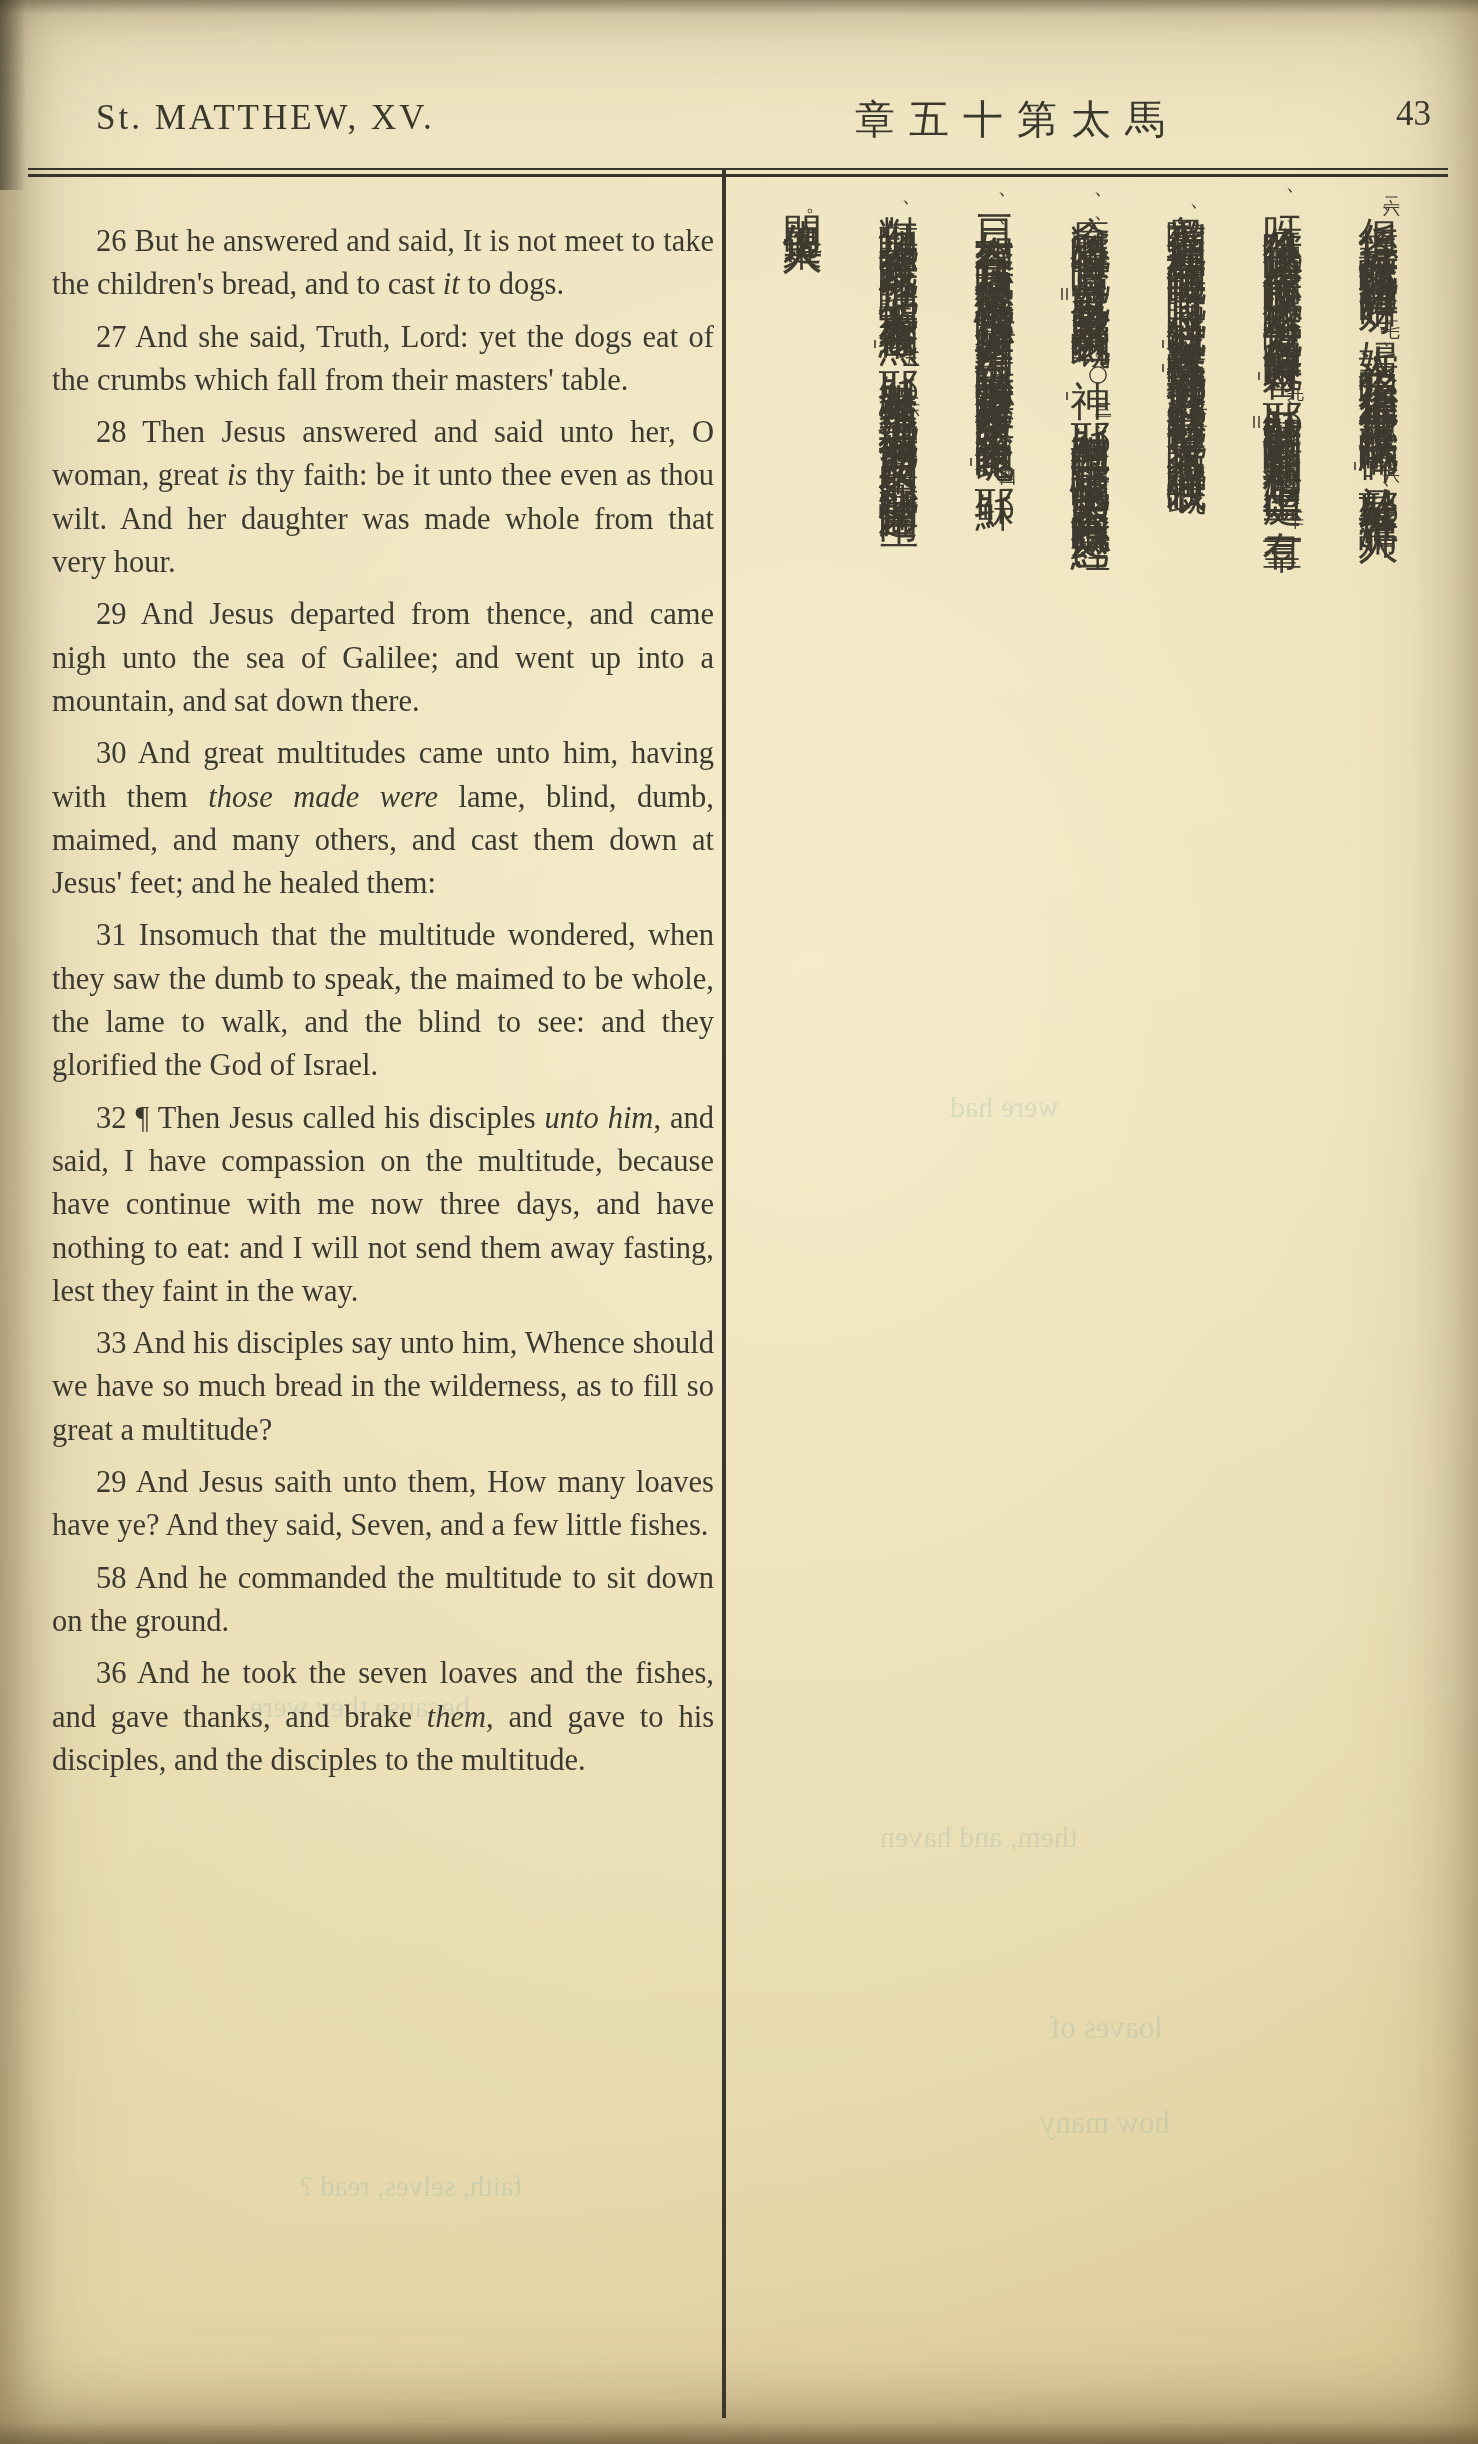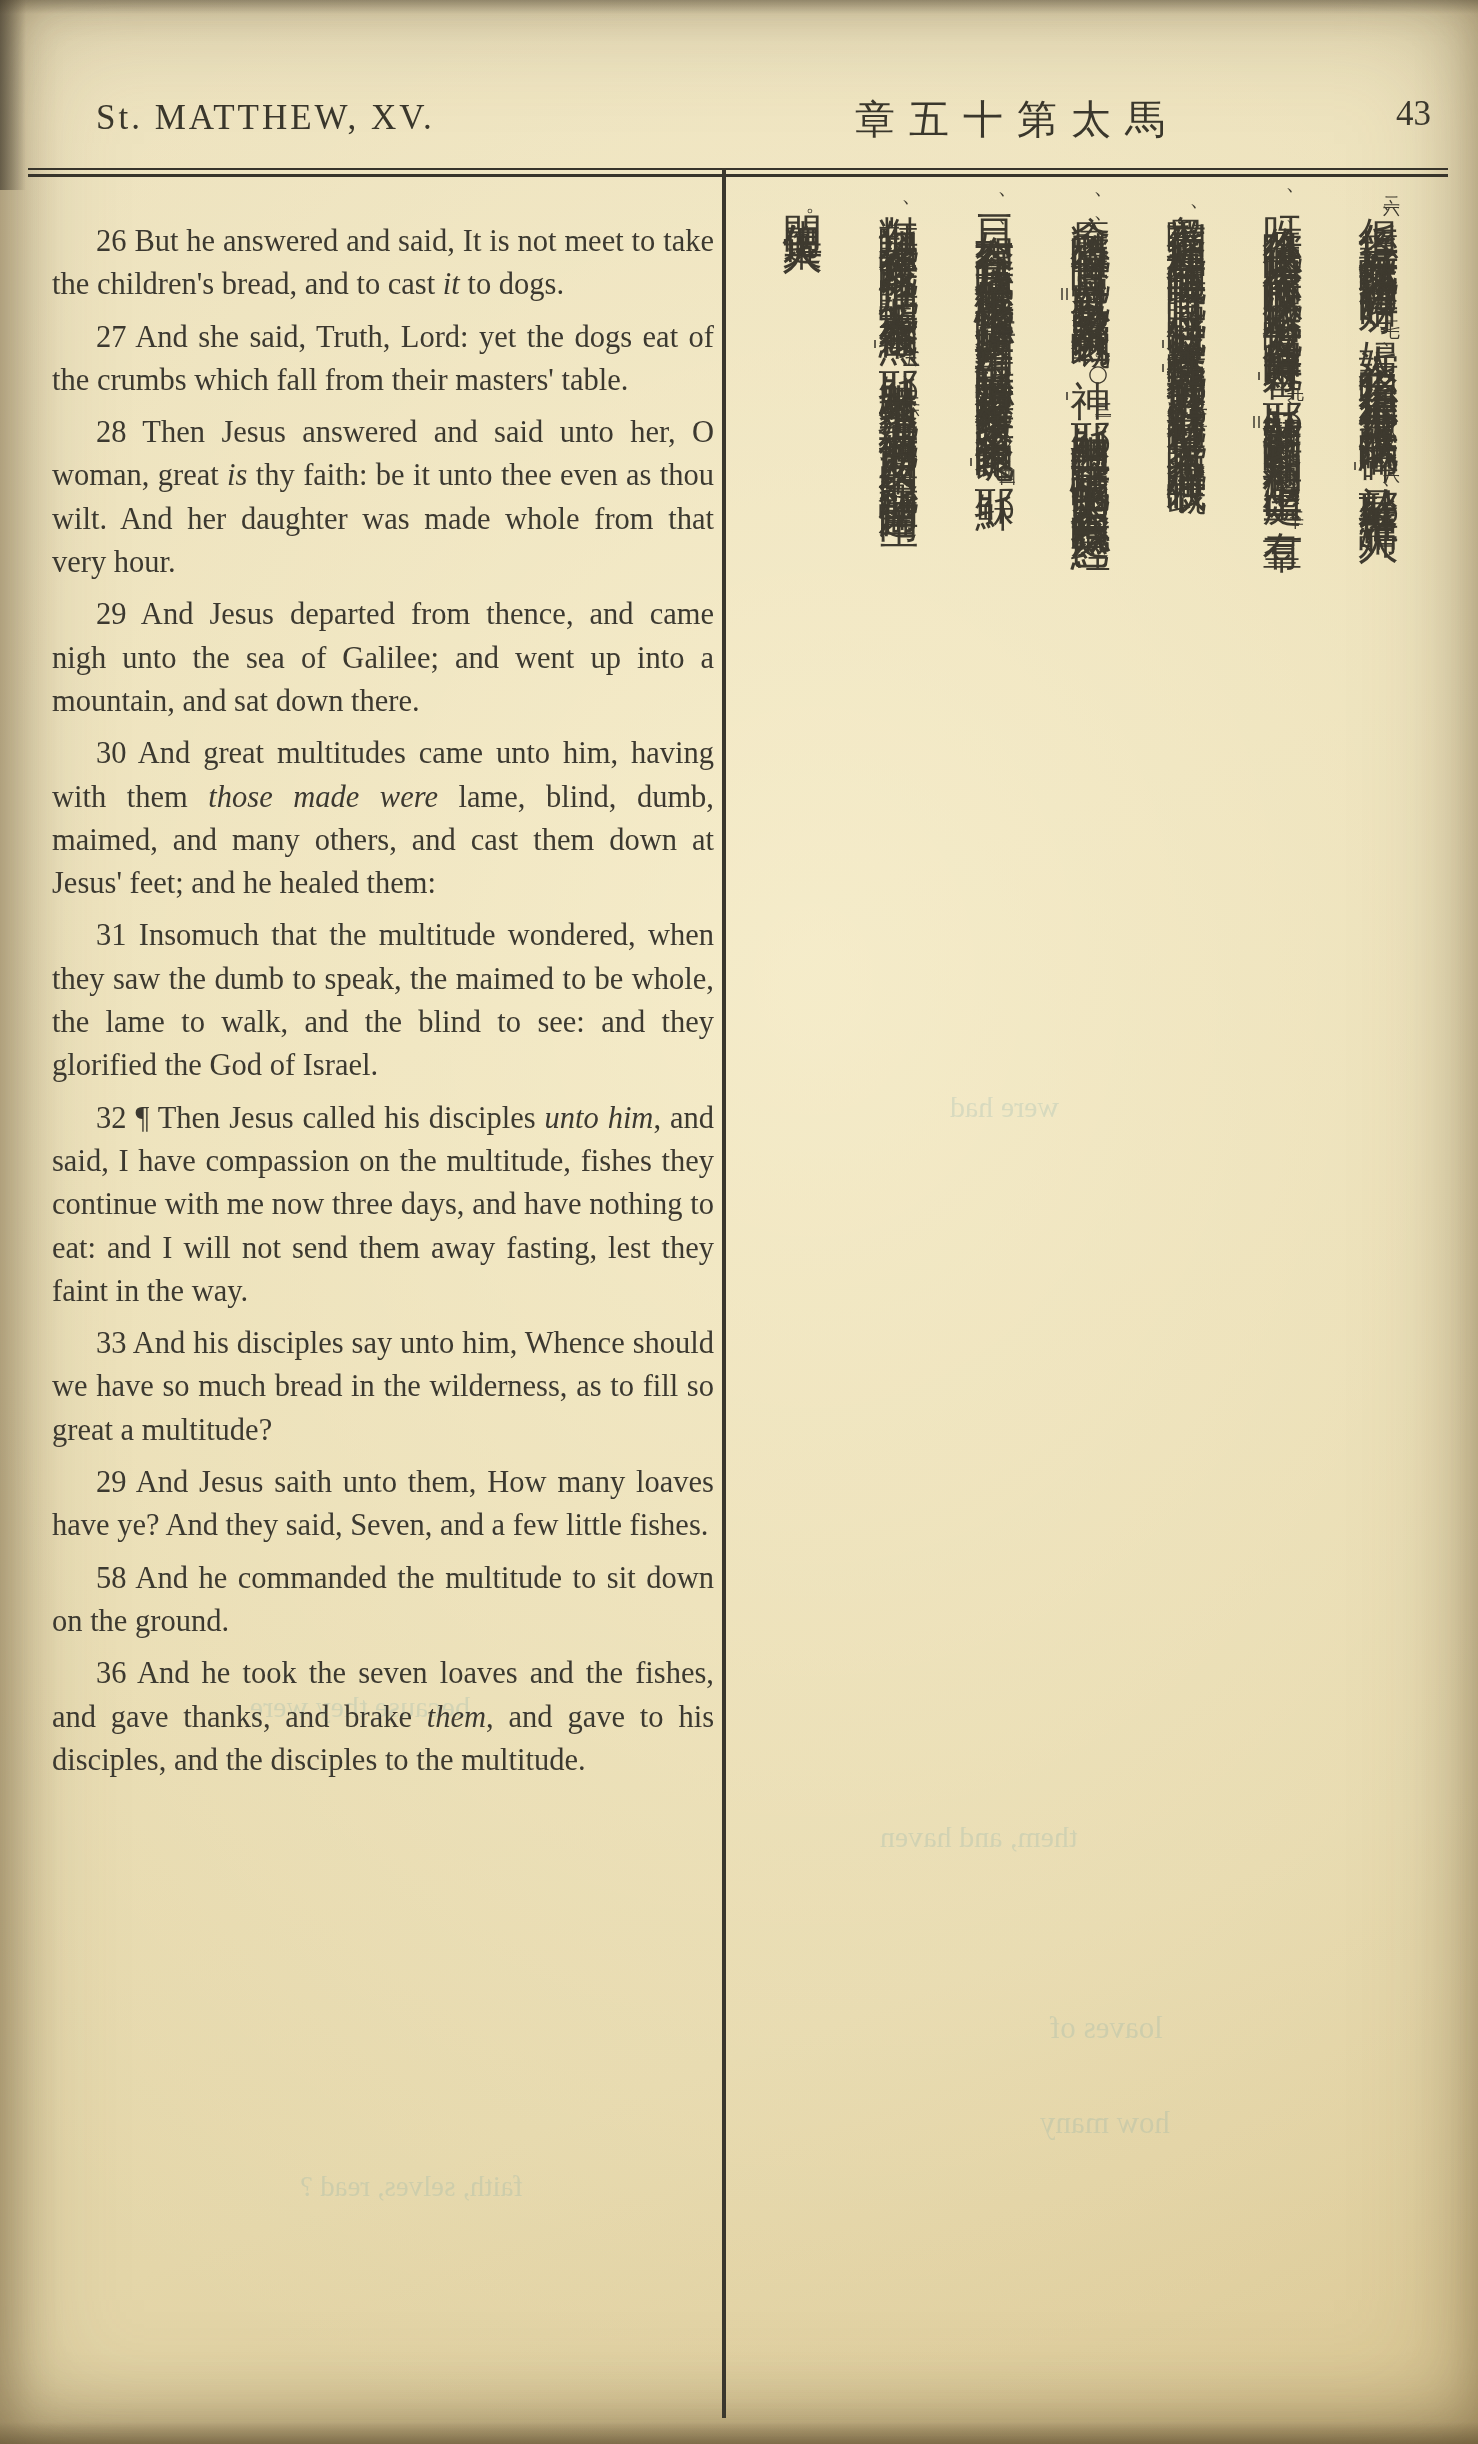--- a/index.html
+++ b/index.html
@@ -109,21 +109,21 @@
   <div class="rule-top"></div>
   <div class="rule-vert"></div>
 
   <div class="eng" id="eng-col">
       <p><span>26 But he answered and said, It is not meet to take the children's bread, and to cast </span><em>it</em><span> to dogs.</span></p>
       <p><span>27 And she said, Truth, Lord: yet the dogs eat of the crumbs which fall from their masters' table.</span></p>
       <p><span>28 Then Jesus answered and said unto her, O woman, great </span><em>is</em><span> thy faith: be it unto thee even as thou wilt.  And her daughter was made whole from that very hour.</span></p>
       <p><span>29 And Jesus departed from thence, and came nigh unto the sea of Galilee; and went up into a mountain, and sat down there.</span></p>
       <p><span>30 And great multitudes came unto him, having with them </span><em>those made were</em><span> lame, blind, dumb, maimed, and many others, and cast them down at Jesus' feet; and he healed them:</span></p>
       <p><span>31 Insomuch that the multitude wondered, when they saw the dumb to speak, the maimed to be whole, the lame to walk, and the blind to see: and they glorified the God of Israel.</span></p>
-      <p><span>32 ¶ Then Jesus called his disciples </span><em>unto him</em><span>, and said, I have compassion on the multitude, fishes they continue with me now three days, and have nothing to eat: and I will not send them away fasting, lest they faint in the way.</span></p>
+      <p><span>32 ¶ Then Jesus called his disciples </span><em>unto him</em><span>, and said, I have compassion on the multitude, because have continue with me now three days, and have nothing to eat: and I will not send them away fasting, lest they faint in the way.</span></p>
       <p><span>33 And his disciples say unto him, Whence should we have so much bread in the wilderness, as to fill so great a multitude?</span></p>
       <p><span>29 And Jesus saith unto them, How many loaves have ye?   And they said, Seven, and a few little fishes.</span></p>
       <p><span>58 And he commanded the multitude to sit down on the ground.</span></p>
       <p><span>36 And he took the seven loaves and the fishes, and gave thanks, and brake </span><em>them</em><span>, and gave to his disciples, and the disciples to the multitude.</span></p>
     </div>
 
   <div class="cn" id="cn-block">
       <div class="ccol"><span class="vn">二六</span><span>但係佢答話</span><span class="cm">、</span><span>搣仔女嘅餅掞過狗食</span><span class="cm">、</span><span>唔好呀</span><span class="cm">。</span><span class="ring">○</span><span class="vn">二七</span><span>婦人話</span><span class="cm">、</span><span>主係咯</span><span class="cm">、</span><span>但係狗亦得食佢主人檯下跌落嘅啲碎</span><span class="cm">。</span><span class="ring">○</span><span class="vn">二八</span><span>於是</span><span class="pn">耶穌</span><span>答佢話</span><span class="cm">、</span><span>婦人</span></div>
       <div class="ccol"><span>呀</span><span class="cm">、</span><span>你嘅信德大咯</span><span class="cm">、</span><span>照依你所願嘅</span><span class="cm">、</span><span>必做成咯</span><span class="cm">、</span><span>佢嘅女</span><span class="cm">、</span><span>自個陣時就好番</span><span class="cm">。</span><span class="ring">○</span><span class="vn">二九</span><span class="pn">耶穌</span><span>又離開個處</span><span class="cm">、</span><span>嚟到</span><span class="pn2">加利利</span><span>海邊</span><span class="cm">、</span><span>上山坐處</span><span class="cm">、</span><span class="ring">○</span><span class="vn">三十</span><span>有羣</span></div>
       <div class="ccol"><span>衆嚟到佢處</span><span class="cm">、</span><span>共埋帶住的跛嘅</span><span class="cm">、</span><span>盲嘅</span><span class="cm">、</span><span>啞嘅</span><span class="cm">、</span><span>殘缺嘅</span><span class="cm">、</span><span>與及各樣病嘅</span><span class="cm">、</span><span>擠在</span><span class="pn">耶穌</span><span>脚下</span><span class="cm">、</span><span class="pn">耶穌</span><span>就醫好佢哋</span><span class="cm">、</span><span class="vn">三一</span><span>衆人見啞嘅噲講</span><span class="cm">、</span><span>殘缺嘅</span></div>

